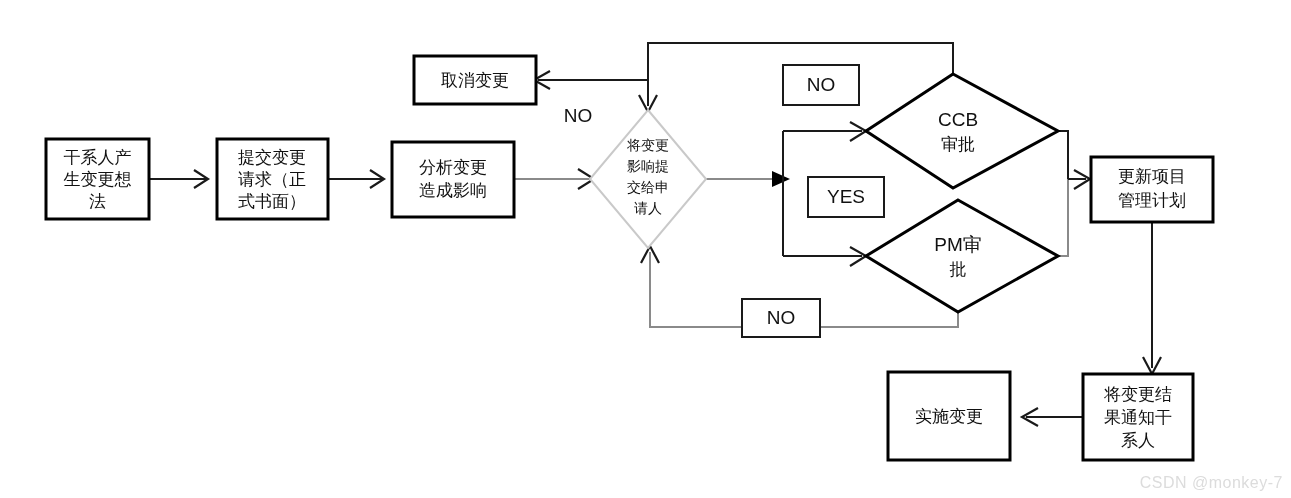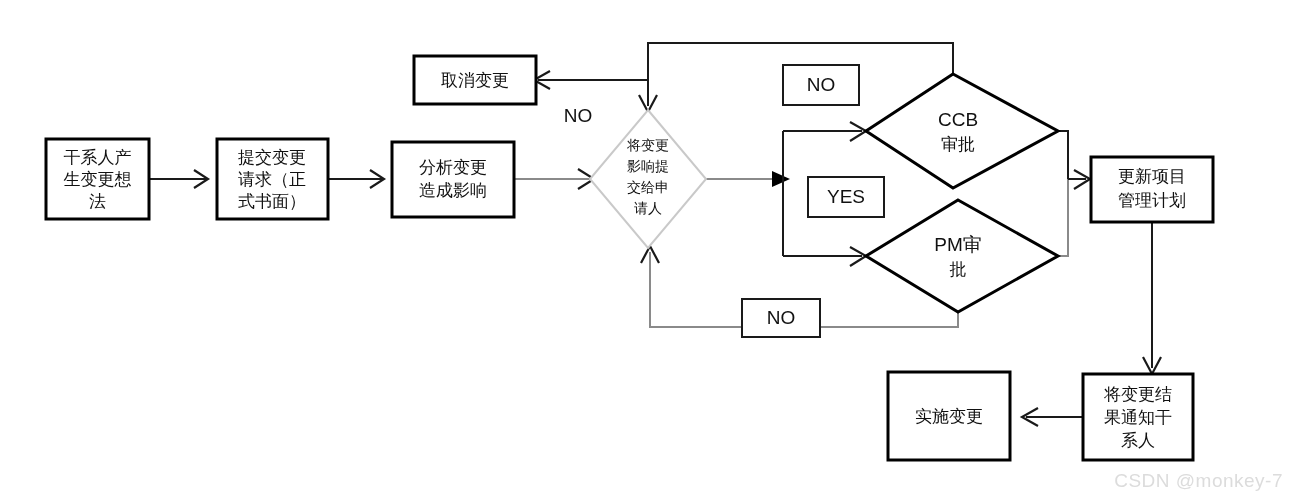--- a/index.html
+++ b/index.html
@@ -89,21 +89,21 @@
     font-size: 19px;
     fill: #111111;
     text-anchor: middle;
     dominant-baseline: middle;
   }
   .watermark {
     position: absolute;
     right: 8px;
     bottom: 6px;
     font-family: "Liberation Sans", sans-serif;
-    font-size: 19px;
+    font-size: 16px;
     color: #dcdcdc;
     letter-spacing: 0.5px;
     user-select: none;
   }
 </style>
 </head>
 <body>
 
 <div id="canvas">
 

